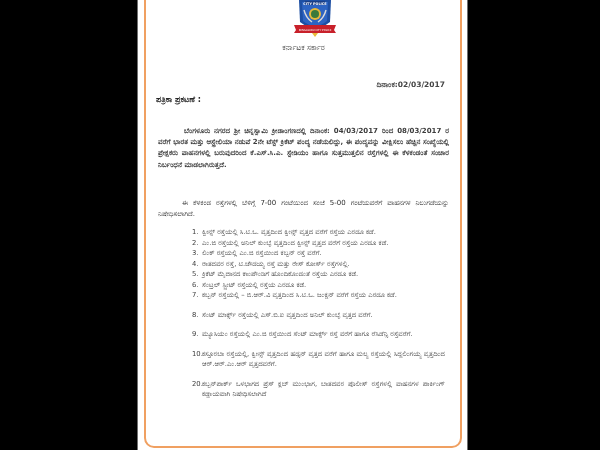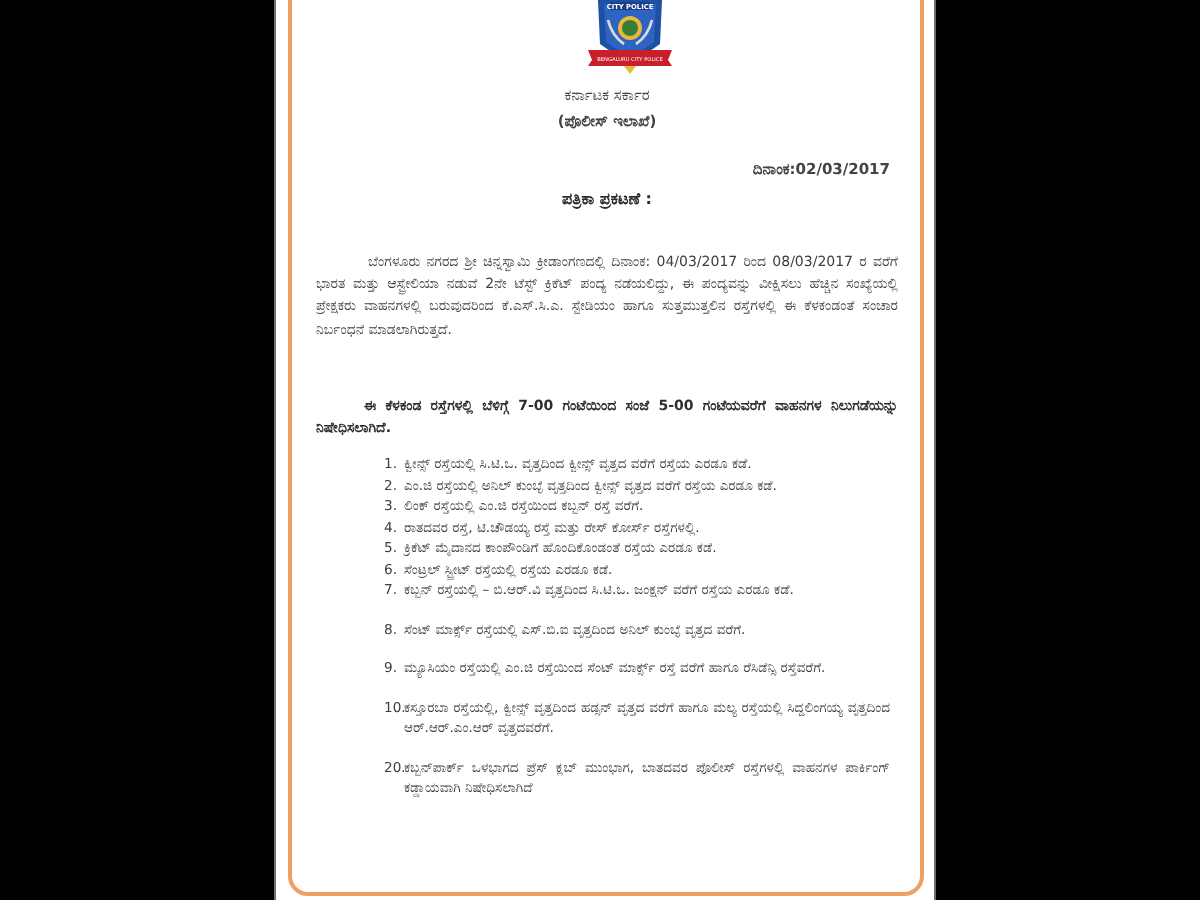--- a/index.html
+++ b/index.html
@@ -67,38 +67,38 @@
       position: absolute;
       right: 6px;
       top: 80px;
       font-size: 7.5px;
       color: #444;
       font-weight: bold;
     }
     .heading {
       position: absolute;
       left: 0; right: 0;
-      text-align: center;
       font-weight: bold;
       font-size: 8px;
       color: #2a2a2a;
     }
     .h1 { top: 95px; }
     .h2 { top: 108px; }
     .para {
       position: absolute;
       left: 2px;
       right: 2px;
       font-size: 7px;
       line-height: 11.2px;
       text-align: justify;
       color: #3d3d3d;
+      font-weight: bold;
     }
     .p1 { top: 126px; text-indent: 26px; }
-    .p2 { top: 198px; text-indent: 24px; font-weight: bold; color: #2d2d2d; }
+    .p2 { top: 198px; text-indent: 24px; font-weight: normal; color: #2d2d2d; }
     .list {
       position: absolute;
       left: 36px;
       right: 6px;
       top: 227px;
       margin: 0;
       padding: 0;
       list-style: none;
       font-size: 6.8px;
       line-height: 10.5px;
@@ -136,21 +136,20 @@
           <circle cx="25" cy="14" r="4" fill="#3c7a3a"></circle>
           <path d="M14 10 Q16 18 22 22" stroke="#d9d9d9" stroke-width="1.4" fill="none"></path>
           <path d="M36 10 Q34 18 28 22" stroke="#d9d9d9" stroke-width="1.4" fill="none"></path>
           <path d="M4 25 L46 25 L44 30 L46 33 L4 33 L6 30 Z" fill="#c8202a"></path>
           <text x="25" y="30.5" font-size="2.6" fill="#ffffff" text-anchor="middle" font-family="DejaVu Sans, sans-serif">BENGALURU CITY POLICE</text>
           <path d="M22 33 L25 37 L28 33 Z" fill="#e8b93a"></path>
         </svg>
       </div>
 
       <div class="gov">ಕರ್ನಾಟಕ ಸರ್ಕಾರ</div>
-      <div class="gov" style="top:56px;font-weight:bold;">(ಪೊಲೀಸ್ ಇಲಾಖೆ)</div>
 
       <div class="date">ದಿನಾಂಕ:02/03/2017</div>
 
       <div class="heading h1">ಪತ್ರಿಕಾ ಪ್ರಕಟಣೆ :</div>
 
       <div class="para p1">ಬೆಂಗಳೂರು ನಗರದ ಶ್ರೀ ಚಿನ್ನಸ್ವಾಮಿ ಕ್ರೀಡಾಂಗಣದಲ್ಲಿ ದಿನಾಂಕ: 04/03/2017 ರಿಂದ 08/03/2017 ರ ವರೆಗೆ ಭಾರತ ಮತ್ತು ಆಸ್ಟ್ರೇಲಿಯಾ ನಡುವೆ 2ನೇ ಟೆಸ್ಟ್ ಕ್ರಿಕೆಟ್ ಪಂದ್ಯ ನಡೆಯಲಿದ್ದು, ಈ ಪಂದ್ಯವನ್ನು ವೀಕ್ಷಿಸಲು ಹೆಚ್ಚಿನ ಸಂಖ್ಯೆಯಲ್ಲಿ ಪ್ರೇಕ್ಷಕರು ವಾಹನಗಳಲ್ಲಿ ಬರುವುದರಿಂದ ಕೆ.ಎಸ್.ಸಿ.ಎ. ಸ್ಟೇಡಿಯಂ ಹಾಗೂ ಸುತ್ತಮುತ್ತಲಿನ ರಸ್ತೆಗಳಲ್ಲಿ ಈ ಕೆಳಕಂಡಂತೆ ಸಂಚಾರ ನಿರ್ಬಂಧನೆ ಮಾಡಲಾಗಿರುತ್ತದೆ.</div>
       <div class="para p2">ಈ ಕೆಳಕಂಡ ರಸ್ತೆಗಳಲ್ಲಿ ಬೆಳಿಗ್ಗೆ 7-00 ಗಂಟೆಯಿಂದ ಸಂಜೆ 5-00 ಗಂಟೆಯವರೆಗೆ ವಾಹನಗಳ ನಿಲುಗಡೆಯನ್ನು ನಿಷೇಧಿಸಲಾಗಿದೆ.</div>
 
       <ol class="list">
         <li>

